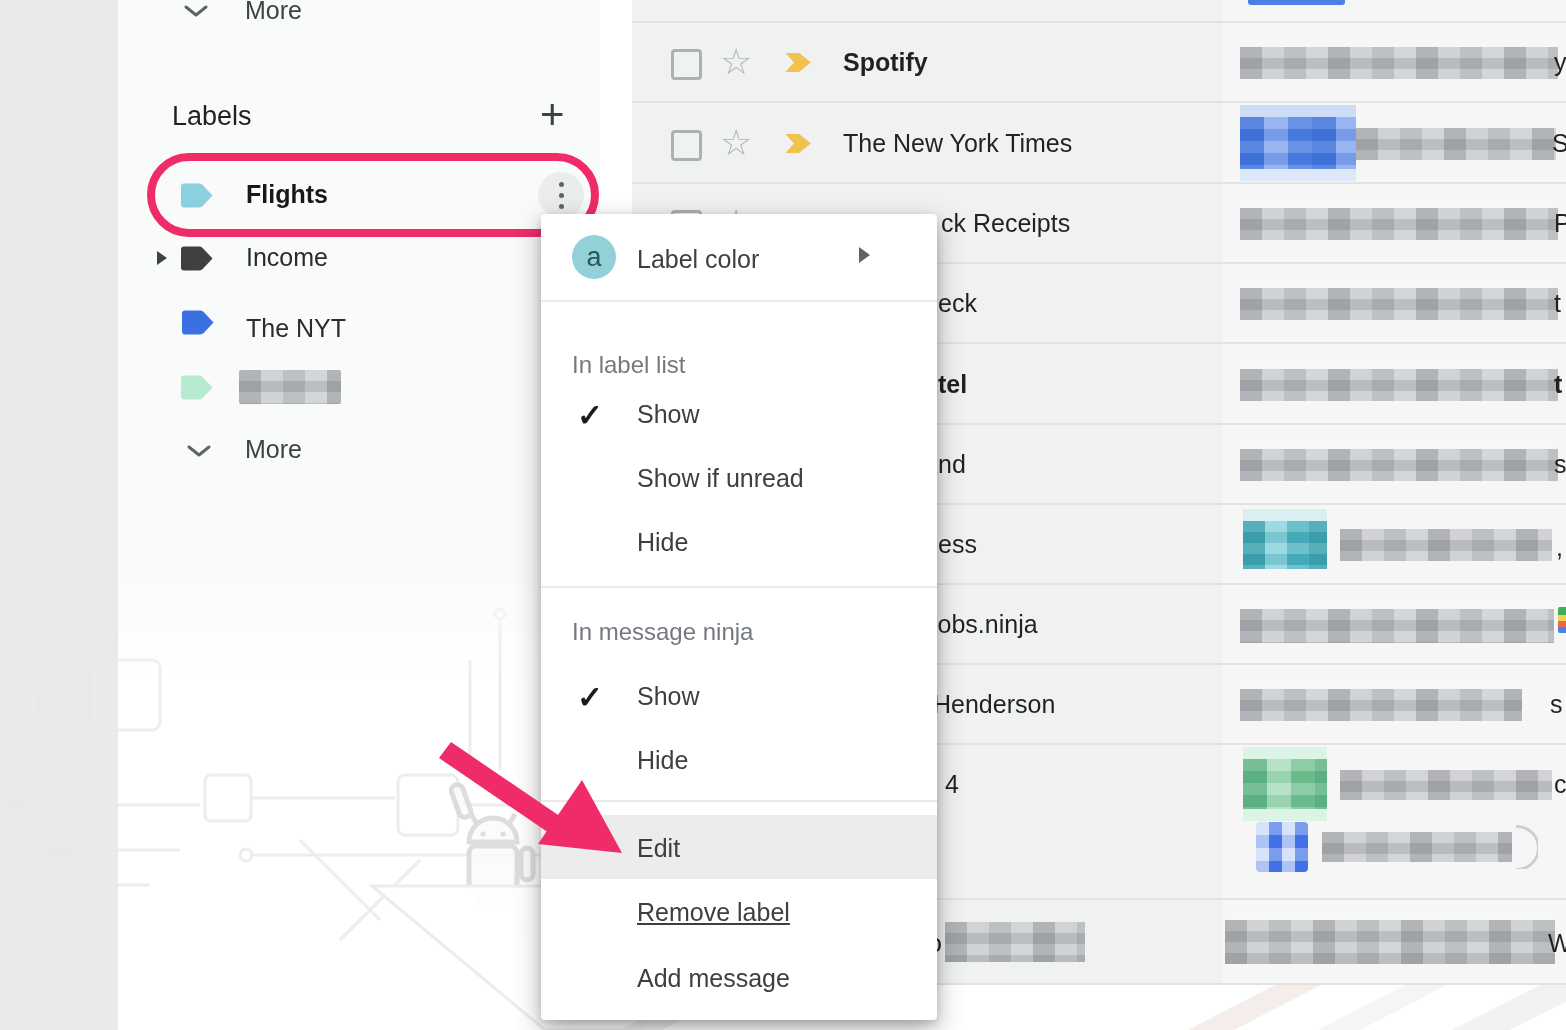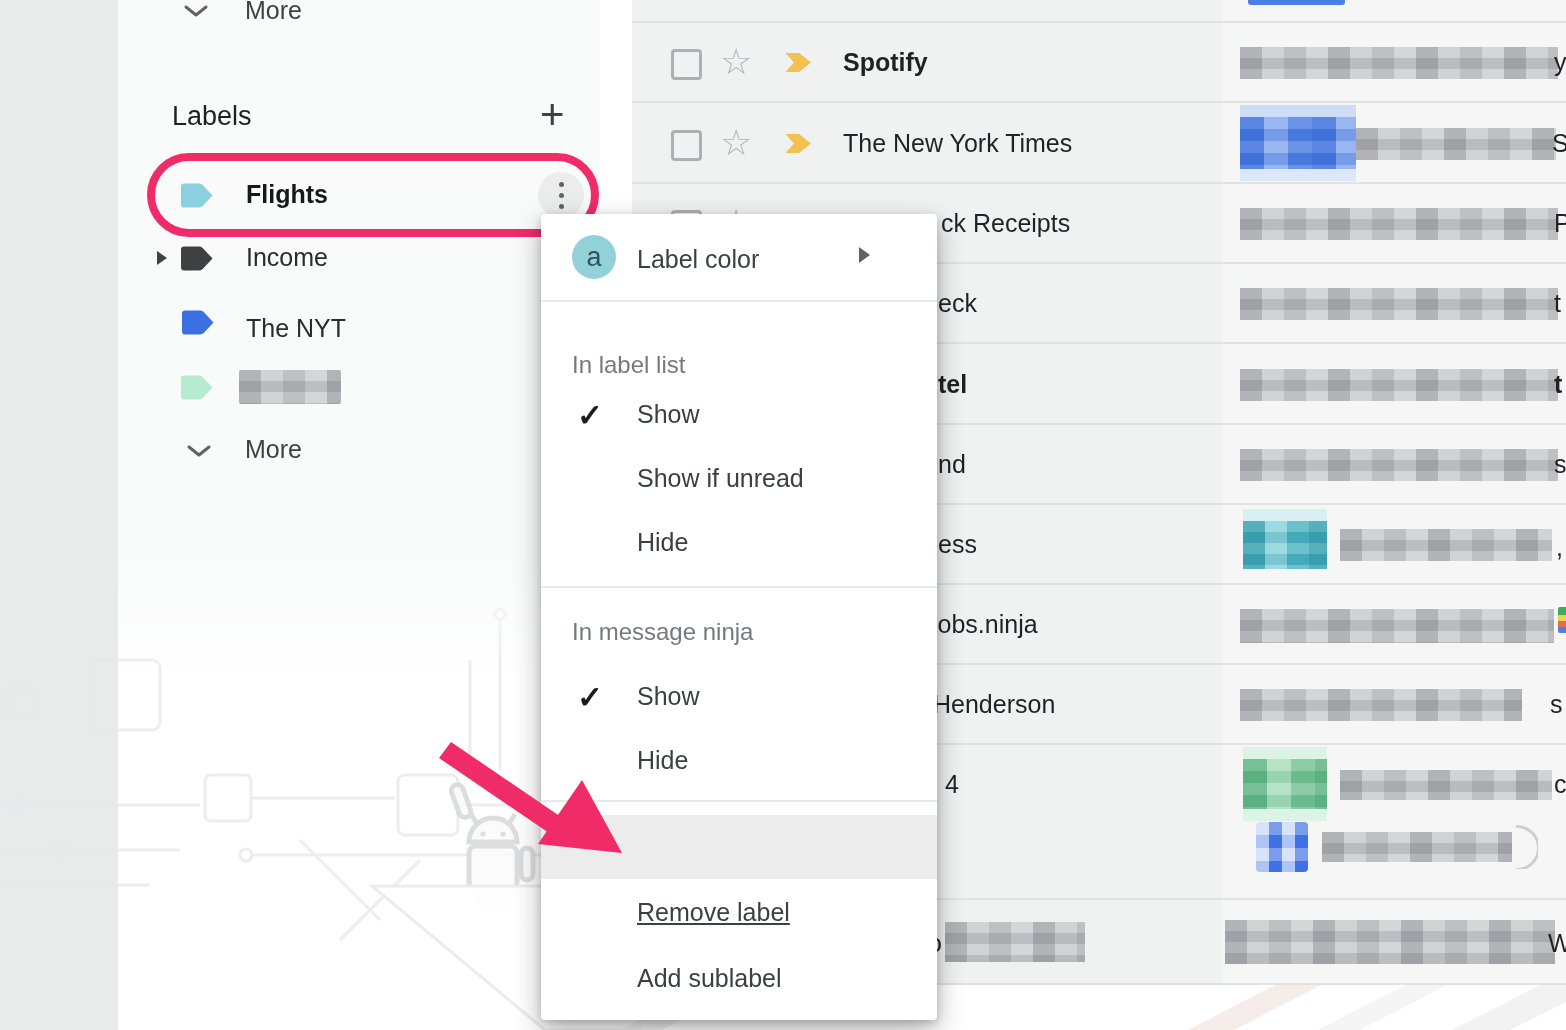--- a/index.html
+++ b/index.html
@@ -325,25 +325,28 @@
   <div class="menu-row" style="top:464px;">
     <span class="check" style="top:4px;">✓</span>
     <span class="menu-item-text" style="top:4px;">Show</span>
   </div>
   <div class="menu-row" style="top:528px;">
     <span class="menu-item-text" style="top:4px;">Hide</span>
   </div>
   <div class="menu-div" style="top:586px;"></div>
 
   <div class="edit-highlight"></div>
+  <div class="menu-row" style="top:603px;height:60px;">
+    <span class="menu-item-text" style="top:17px;">Edit</span>
+  </div>
   <div class="menu-row" style="top:667px;height:60px;">
     <span class="menu-item-text" style="top:17px;text-decoration:underline;">Remove label</span>
   </div>
   <div class="menu-row" style="top:733px;height:60px;">
-    <span class="menu-item-text" style="top:17px;">Add sublabel</span>
+    <span class="menu-item-text" style="top:17px;">Add message</span>
   </div>
 </div>
 
 <svg class="abs anno" width="1566" height="1030" viewBox="0 0 1566 1030">
   <g fill="#EF2B68">
     <path d="M439 758 L451 742 L561 817 L549 833 Z"></path>
     <path d="M622 853 L538 844 L582 780 Z"></path>
   </g>
 </svg>
 

